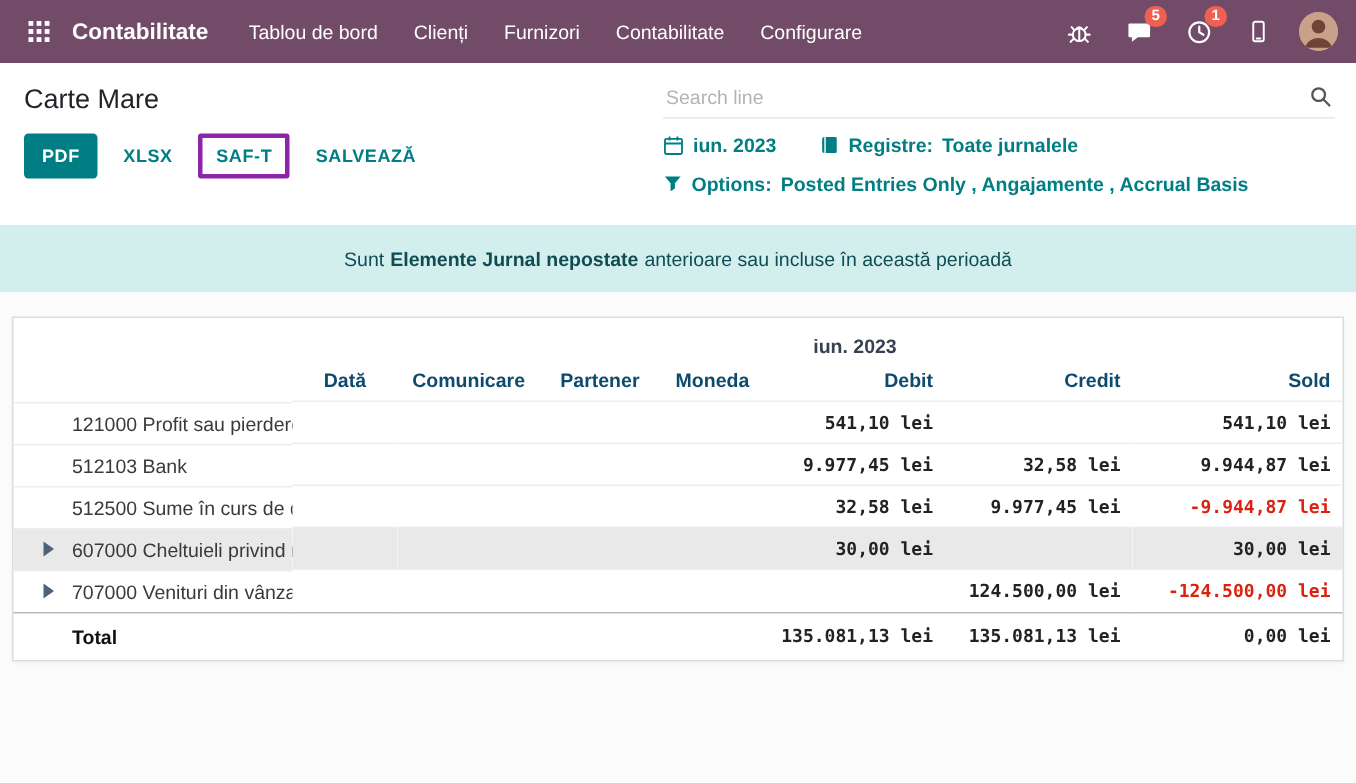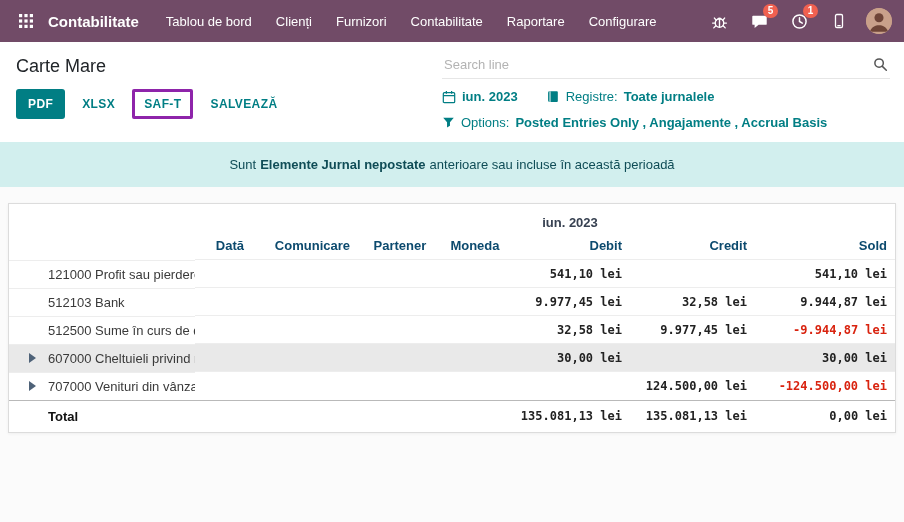--- a/index.html
+++ b/index.html
@@ -31,24 +31,24 @@
   
   .toolbar { display:flex; align-items:flex-start; padding:6px 14px 12px 16px; }
   .export-buttons { flex:1; display:flex; align-items:center; gap:5px; }
   .btn { font-family:inherit; font-size:12px; font-weight:700; letter-spacing:.4px; border:0; background:none; cursor:pointer; padding:8px 12px; border-radius:3px; white-space:nowrap; }
   .btn-primary { background:var(--primary-teal); color:#fff; }
   .btn-link { color:var(--primary-teal); }
   .btn.highlighted { border:3px solid var(--highlight-purple); padding:5px 9px; border-radius:2px; }
   .filters { width:448px; display:flex; flex-direction:column; gap:11px; color:var(--primary-teal); font-weight:700; font-size:13px; }
   .filter-row { display:flex; gap:28px; }
   .filter-item { display:flex; align-items:center; gap:6px; cursor:pointer; white-space:nowrap; }
-  .filter-item .lbl { font-weight:400;text-align:center; }
-
-  
-  .banner { margin-top:0; background:var(--banner-bg); color:var(--banner-text); text-align:center; padding:15px 0; font-size:13px; }
+  .filter-item .lbl { font-weight:700;text-align:center; }
+
+  
+  .banner { margin-top:8px; background:var(--banner-bg); color:var(--banner-text); text-align:center; padding:15px 0; font-size:13px; }
   .banner span, .banner b { margin:0 2px; }
   .banner b { cursor:pointer; }
 
   
   .content { flex:1; background:#fbfbfb; padding:16px 8px 0; }
   .card { background:#fff; border:1px solid #dcdcdc; box-shadow:0 1px 3px rgba(0,0,0,.05); padding-top:4px; }
   table { width:100%; border-collapse:collapse; table-layout:fixed; }
   th, td { overflow:hidden; white-space:nowrap; }
   .period-row td { padding:7px 8px 2px; text-align:center; font-weight:600; color:#374151; font-size:13px; }
   thead th { font-weight:700; color:#0c4a6e; font-size:13px; padding:6px 8px; }
@@ -80,21 +80,20 @@
         <rect x="6.4" y="11.8" width="3.2" height="3.2"></rect>
         <rect x="11.8" y="11.8" width="3.2" height="3.2"></rect>
     </svg>
   </div>
   <div class="app-name">Contabilitate</div>
   <div class="topbar-menu">
       <span class="menu-item">Tablou de bord</span>
       <span class="menu-item">Clienți</span>
       <span class="menu-item">Furnizori</span>
       <span class="menu-item">Contabilitate</span>
-      <span class="menu-item">Raportare</span>
       <span class="menu-item">Configurare</span>
     </div>
 
   <div class="systray">
     <div class="tray-btn">
       <svg width="17" height="17" viewBox="0 0 16 16" fill="none" stroke="currentColor" stroke-width="1.3" stroke-linecap="round">
         <circle cx="8" cy="9.5" r="4"></circle>
         <path d="M8 5.5v8M4 9.5H1.5M14.5 9.5H12M5 6.8 3.2 4.8M11 6.8l1.8-2M4.6 12l-2 2M11.4 12l2 2"></path>
         <path d="M6.5 5.7a1.8 1.8 0 0 1 3 0"></path>
       </svg>

